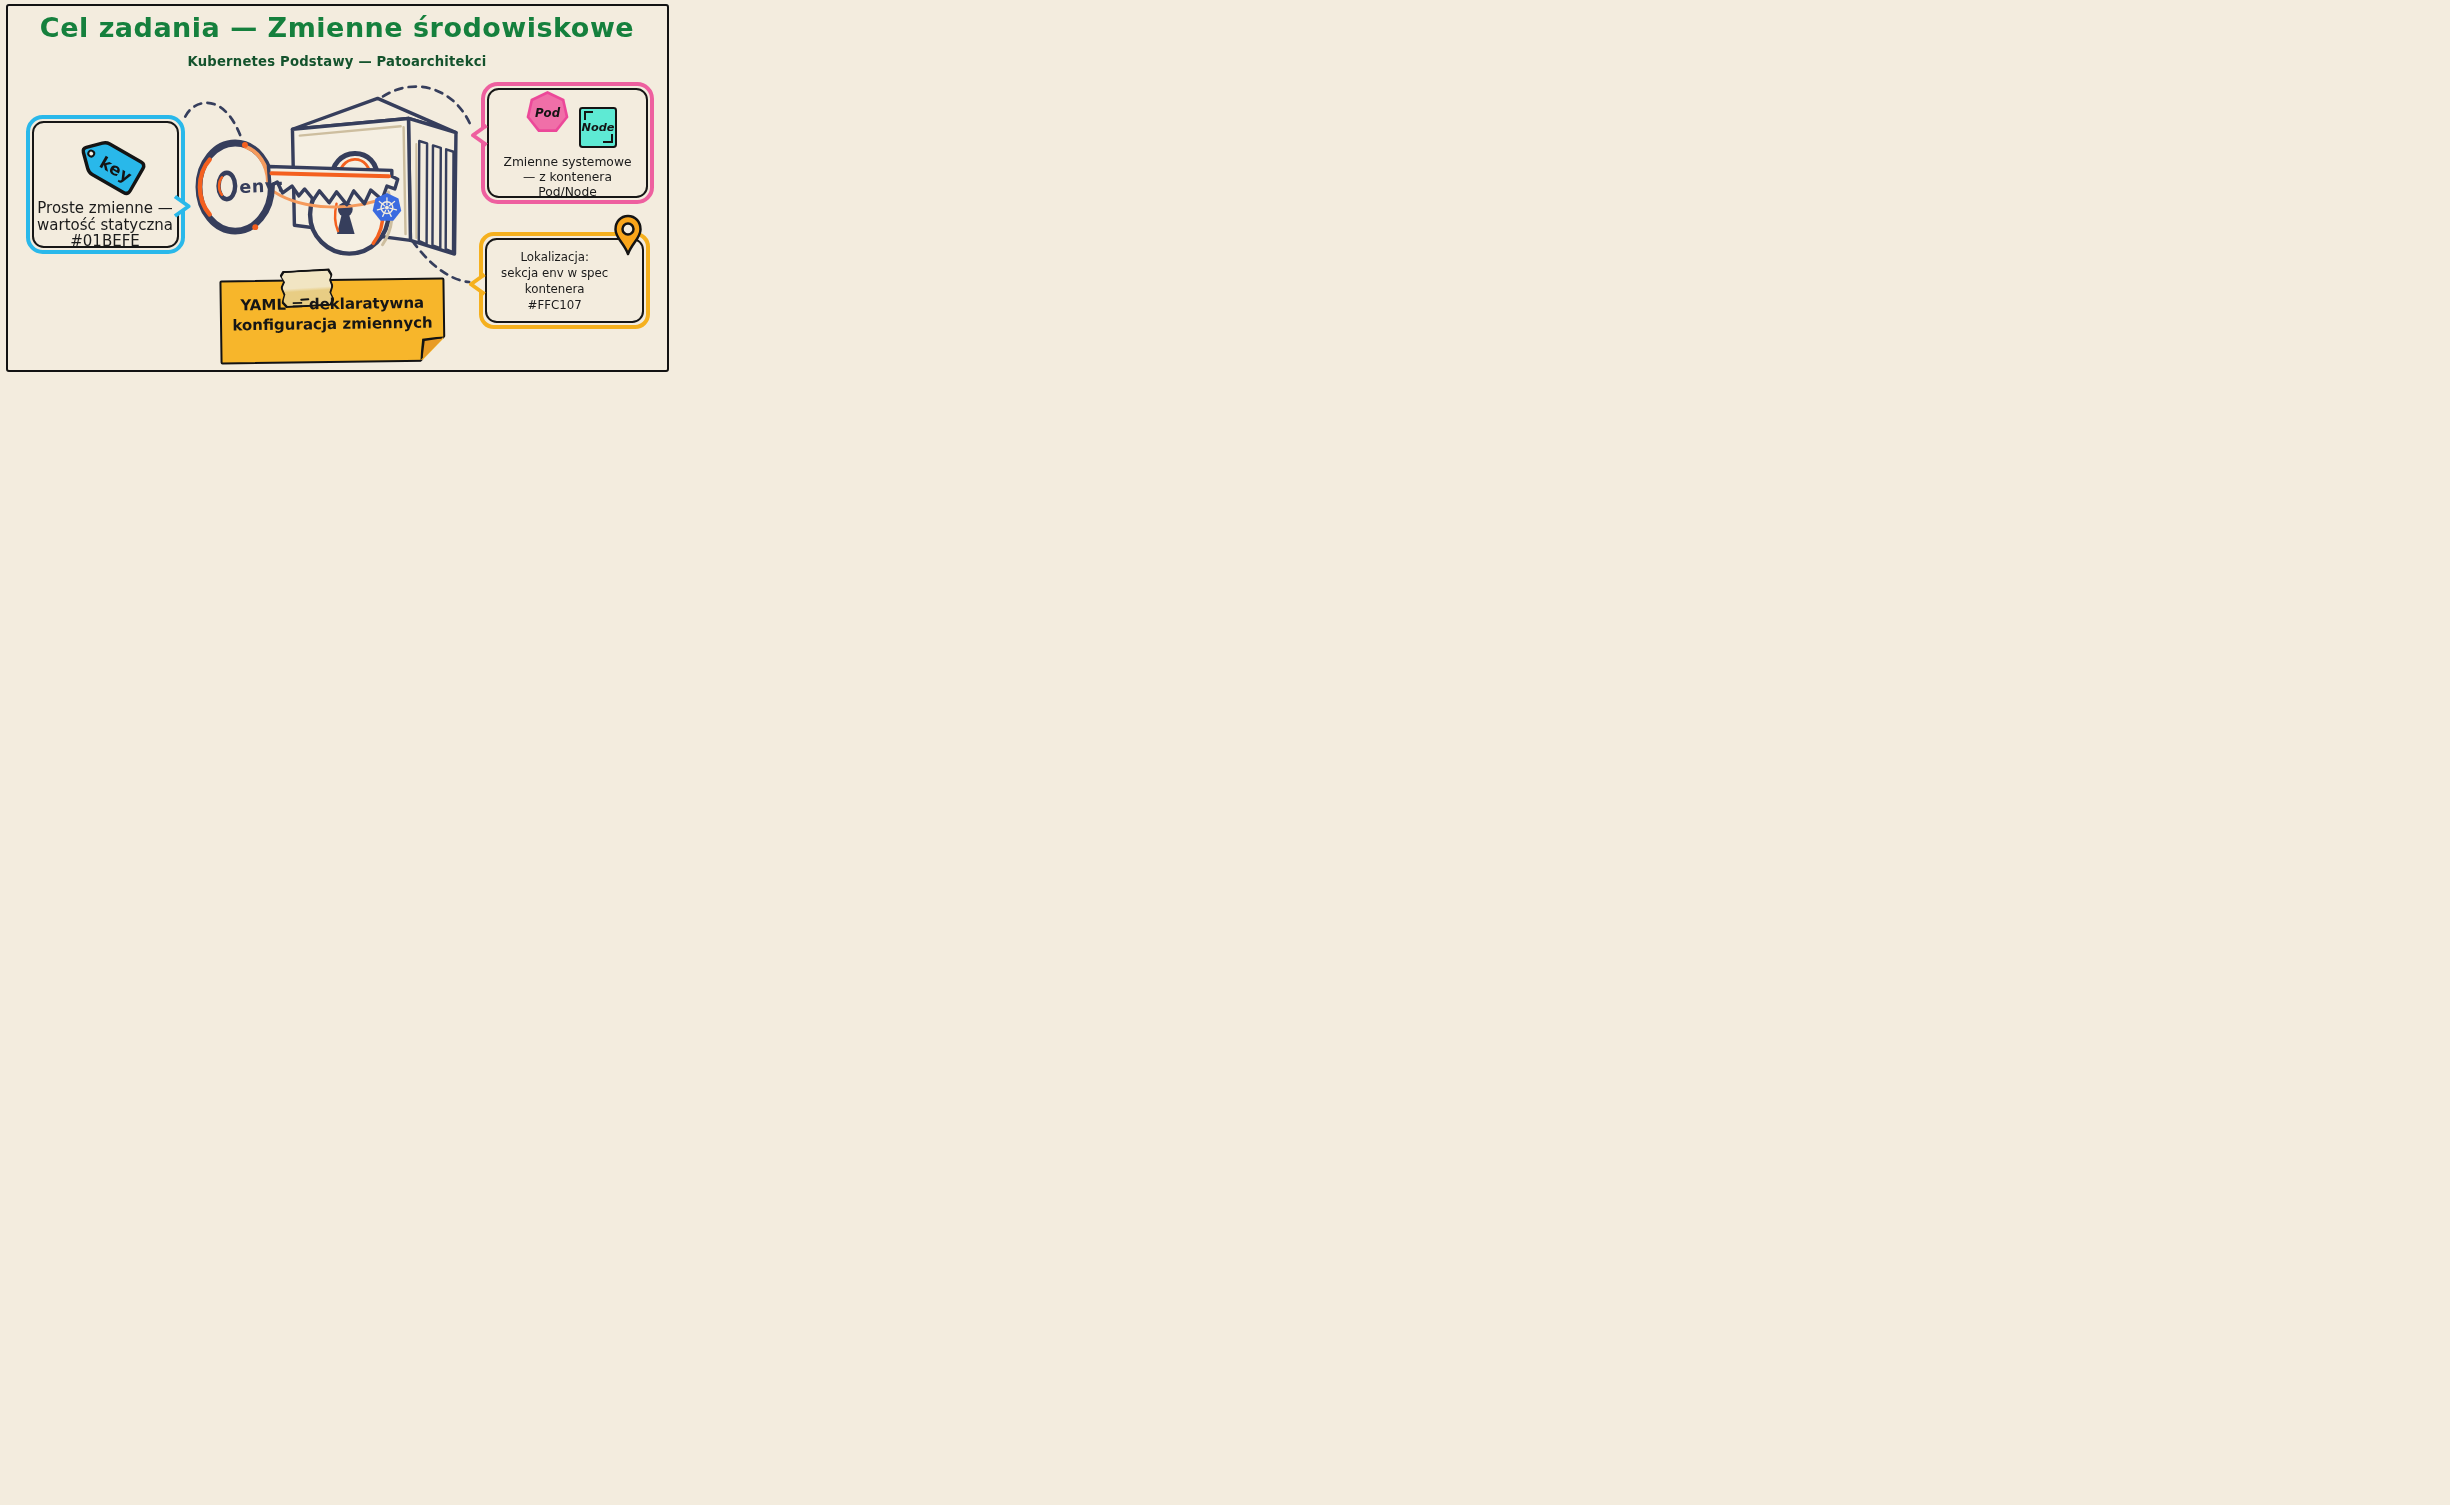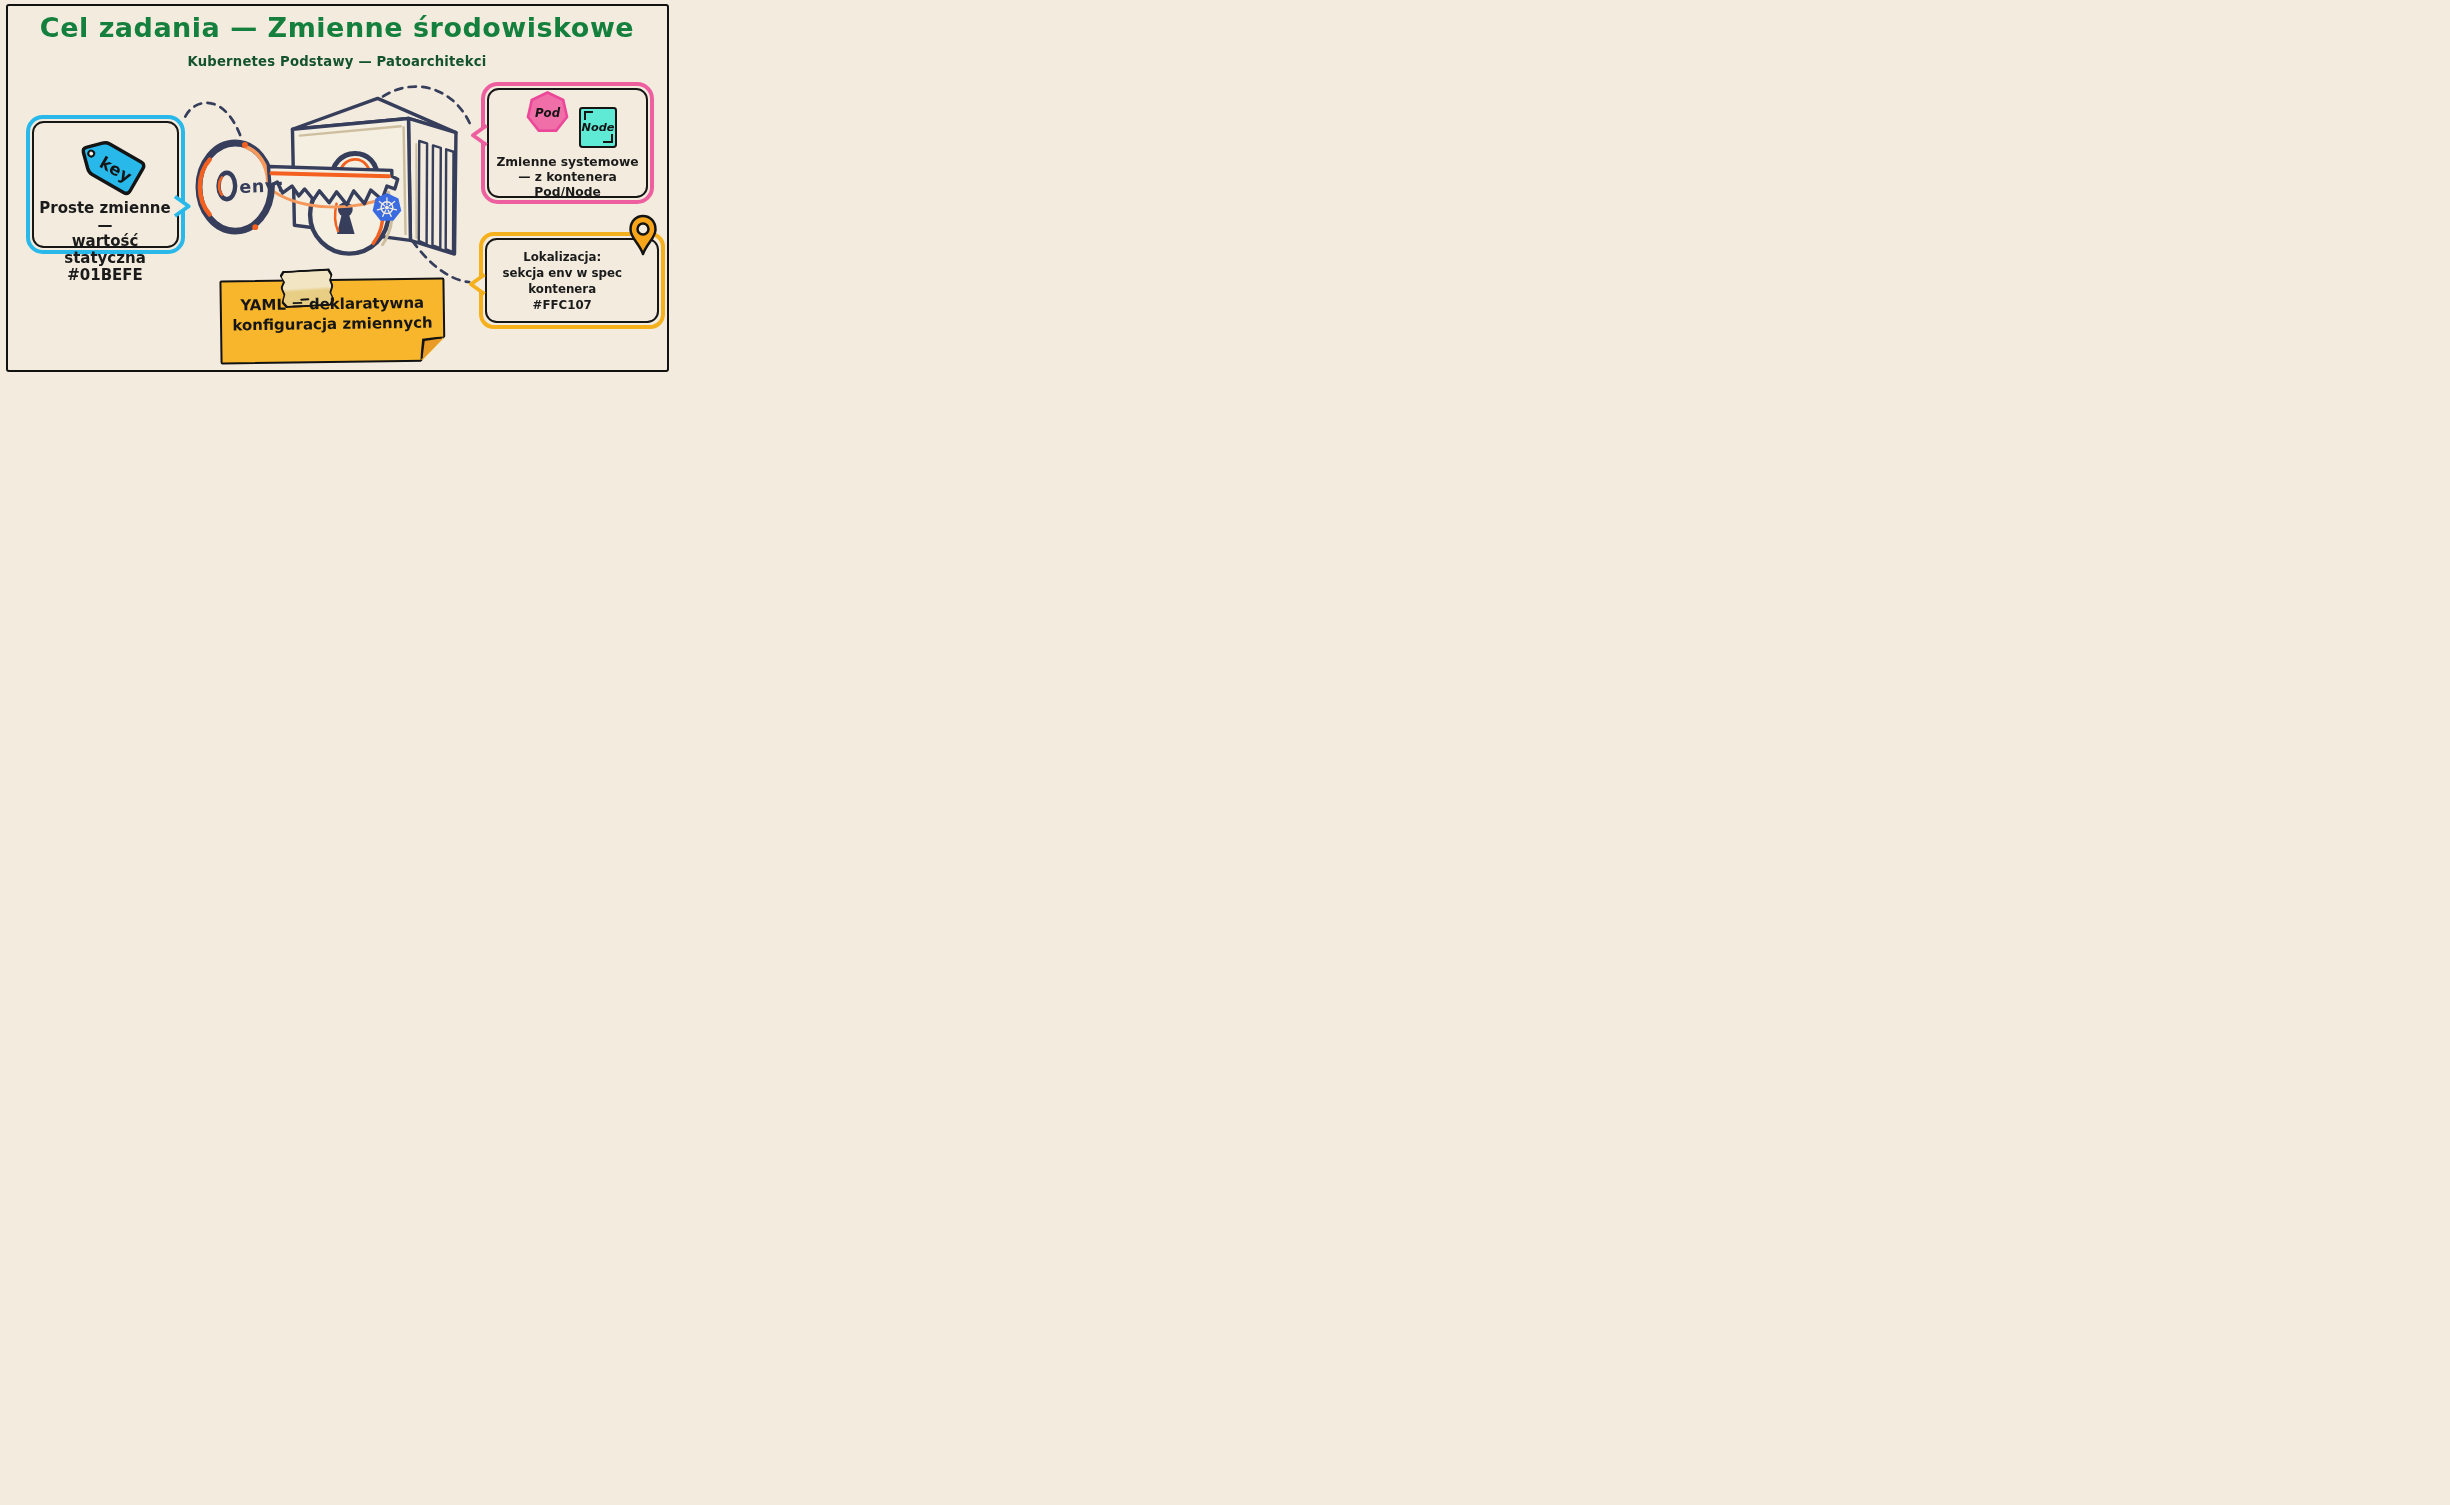--- a/index.html
+++ b/index.html
@@ -21,23 +21,23 @@
   }
   .art{position:absolute;left:0;top:0;width:674px;height:376px;}
 
   
   .bubble{position:absolute;background:#F3ECDE;border-radius:16.7px;}
   .bubble::before{
     content:"";position:absolute;inset:2px;border:2px solid #161616;border-radius:11.8px;pointer-events:none;
   }
   .bubble--blue{left:25.5px;top:115px;width:151px;height:131px;border:4.4px solid #29B8EA;}
   .bubble--pink{left:481px;top:82px;width:165px;height:114px;border:4.4px solid #EE5F9F;}
-  .bubble--yellow{left:479px;top:232px;width:163px;height:89px;border:4.4px solid #F5B01E;border-radius:14.7px;padding-left:15px;}
-
-  .bubble-lines{position:absolute;left:2px;right:2px;text-align:center;font-weight:700;color:#1B1B1B;}
+  .bubble--yellow{left:479px;top:232px;width:163px;height:89px;border:4.4px solid #F5B01E;border-radius:14.7px;}
+
+  .bubble-lines{position:absolute;left:2px;right:2px;text-align:center;font-weight:400;color:#1B1B1B;}
   .bubble--blue .bubble-lines{top:81px;font-size:15px;line-height:16.7px;}
   .bubble--pink .bubble-lines{top:69px;font-size:12.3px;line-height:15px;}
   .bubble--yellow .bubble-lines{top:12.7px;font-size:11.8px;line-height:16px;padding-right:19.6px;}
   .bubble-lines span{display:block;}
 
   .pointer-svg{position:absolute;overflow:visible;}
 
   
   .tag-svg{position:absolute;left:34px;top:17.6px;width:88px;height:64px;overflow:visible;}
 

